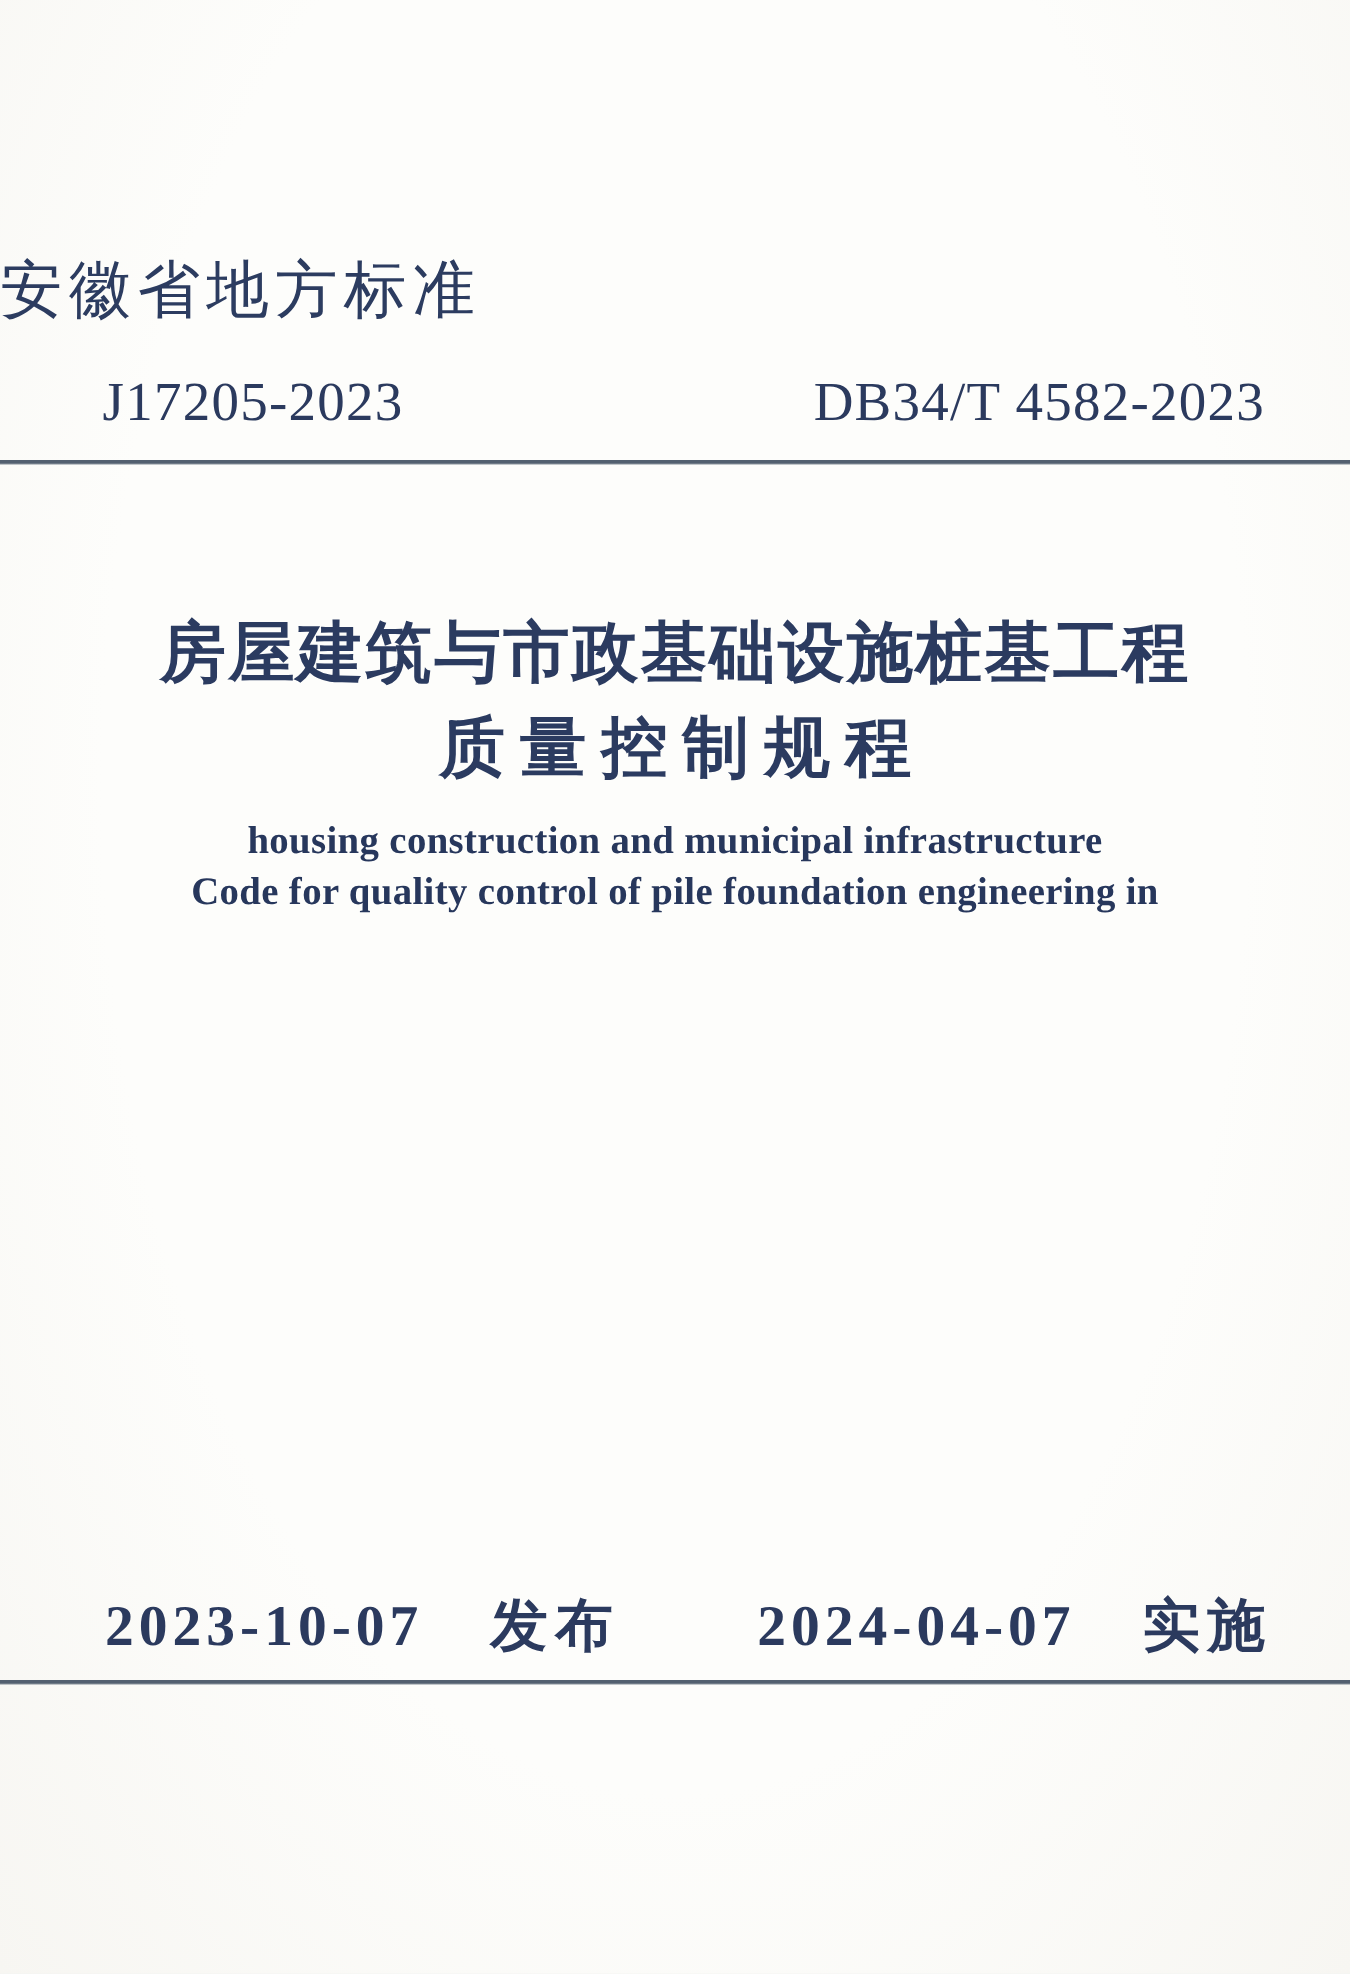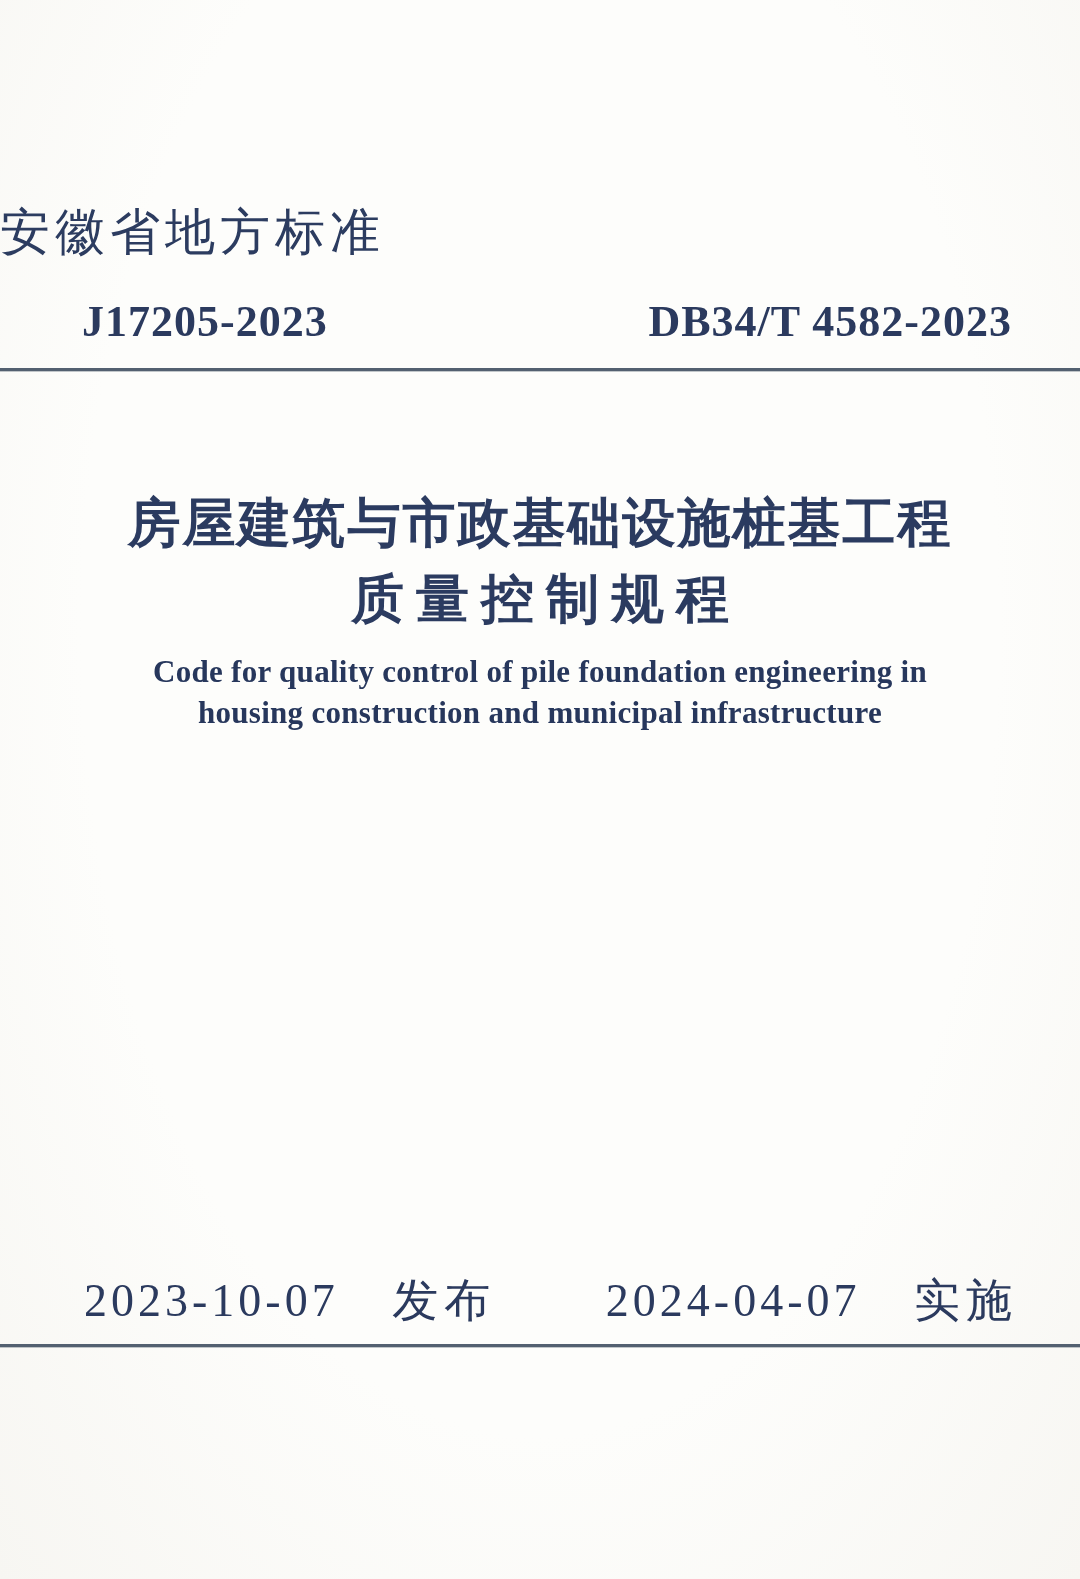--- a/index.html
+++ b/index.html
@@ -50,21 +50,21 @@
 
   
   .codes-row {
     position: absolute;
     top: 298px;
     left: 82px;
     right: 68px;
     display: flex;
     justify-content: space-between;
     align-items: baseline;
-    font-weight: bold;
+    font-weight: normal;
     font-size: 44px;
     letter-spacing: 1px;
     color: #2b3a5e;
     line-height: 1.1;
   }
 
   .rule {
     position: absolute;
     left: 0;
     width: 100%;
@@ -118,21 +118,21 @@
 
   
   .dates-row {
     position: absolute;
     top: 1276px;
     left: 84px;
     right: 62px;
     display: flex;
     justify-content: space-between;
     align-items: flex-end;
-    font-weight: normal;
+    font-weight: bold;
     font-size: 46px;
     color: #2b3a5e;
     line-height: 1.1;
   }
   .date-value { letter-spacing: 4px; }
   .date-label { margin-left: 42px; letter-spacing: 6px; }
 
   
   .publisher-row {
     position: absolute;
@@ -163,22 +163,22 @@
     <span class="standard-code">DB34/T 4582-2023</span>
   </div>
 
   <div class="rule rule-top"></div>
 
   <div class="title-cn-line1">房屋建筑与市政基础设施桩基工程</div>
 
   <div class="title-cn-line2">质量控制规程</div>
 
   <div class="title-en">
+    <div>housing construction and municipal infrastructure</div>
     <div>Code for quality control of pile foundation engineering in</div>
-    <div>housing construction and municipal infrastructure</div>
   </div>
 
   <div class="dates-row">
     <div>
       <span class="date-value">2023-10-07</span>
       <span class="date-label">发布</span>
     </div>
     <div>
       <span class="date-value">2024-04-07</span>
       <span class="date-label">实施</span>

